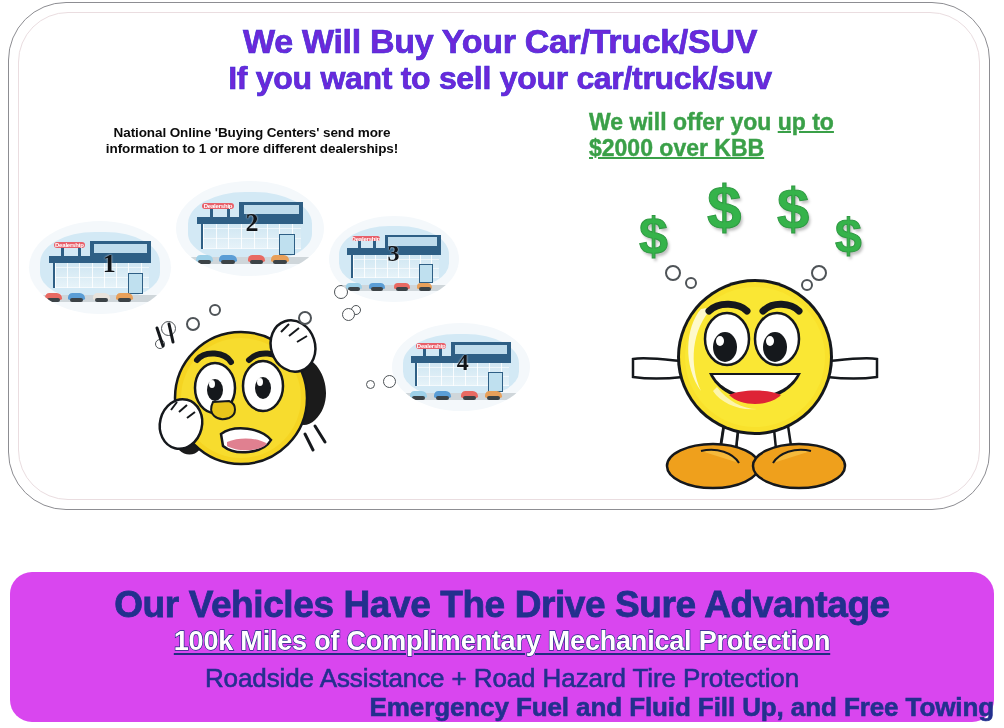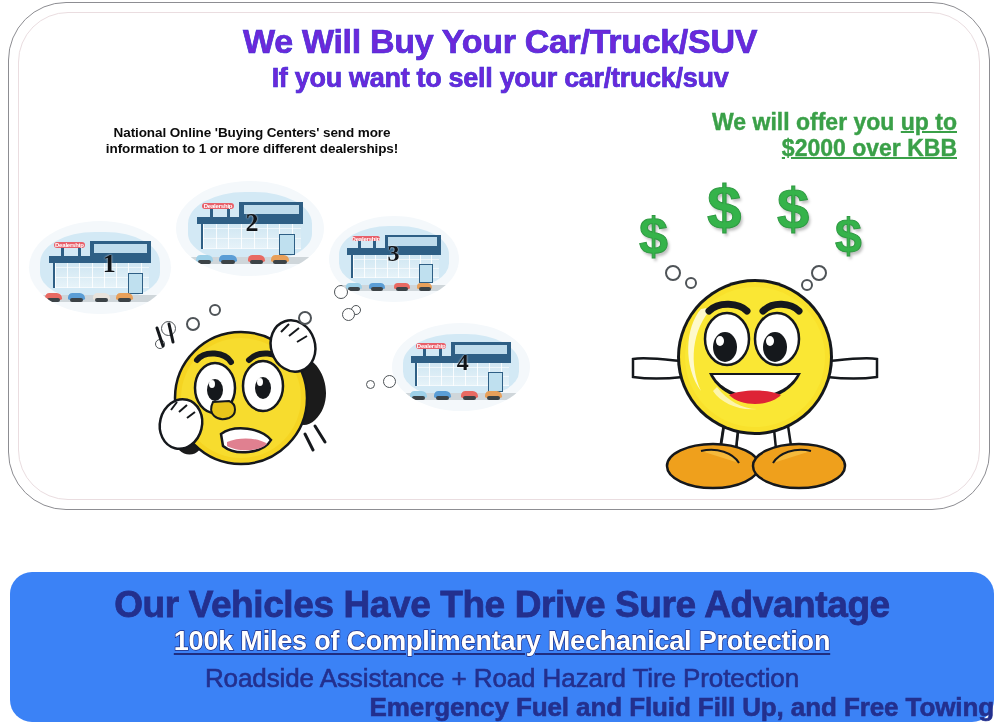--- a/index.html
+++ b/index.html
@@ -46,43 +46,43 @@
     top: 20px;
     width: 982px;
     text-align: center;
     color: #6d28d9;
     font-weight: bold;
     font-size: 34px;
     line-height: 37px;
     letter-spacing: -0.3px;
     -webkit-text-stroke: 0.7px #3a2fd8;
   }
-  #headline .l2 { font-size: 27px; }
+  #headline .l2 { font-size: 32px; }
 
   
   #left-caption {
     position: absolute;
     left: 48px;
     top: 122px;
     width: 390px;
     text-align: center;
     color: #0b0b0b;
     font-weight: bold;
     font-size: 13.5px;
     line-height: 16px;
     letter-spacing: -0.1px;
   }
 
   
   #right-caption {
     position: absolute;
-    left: 608px;
+    left: 580px;
     top: 106px;
     width: 340px;
-    text-align: right;
+    text-align: left;
     color: #3aa048;
     font-weight: bold;
     font-size: 23px;
     line-height: 26px;
     -webkit-text-stroke: 0.4px #3aa048;
   }
   #right-caption .u { text-decoration: underline; text-underline-offset: 1px; }
 
   
   .bubble {
@@ -194,21 +194,21 @@
     -webkit-text-stroke: 1px #2f9a42;
   }
 
   
   #banner {
     position: absolute;
     left: 10px;
     top: 572px;
     width: 984px;
     height: 150px;
-    background: #3b82f6;
+    background: #d946ef;
     border-radius: 22px;
   }
   #banner-l1 {
     position: absolute; left: 0; top: 13px; width: 100%;
     text-align: center;
     color: #23308e;
     font-weight: bold;
     font-size: 37px;
     line-height: 40px;
     letter-spacing: -0.4px;

